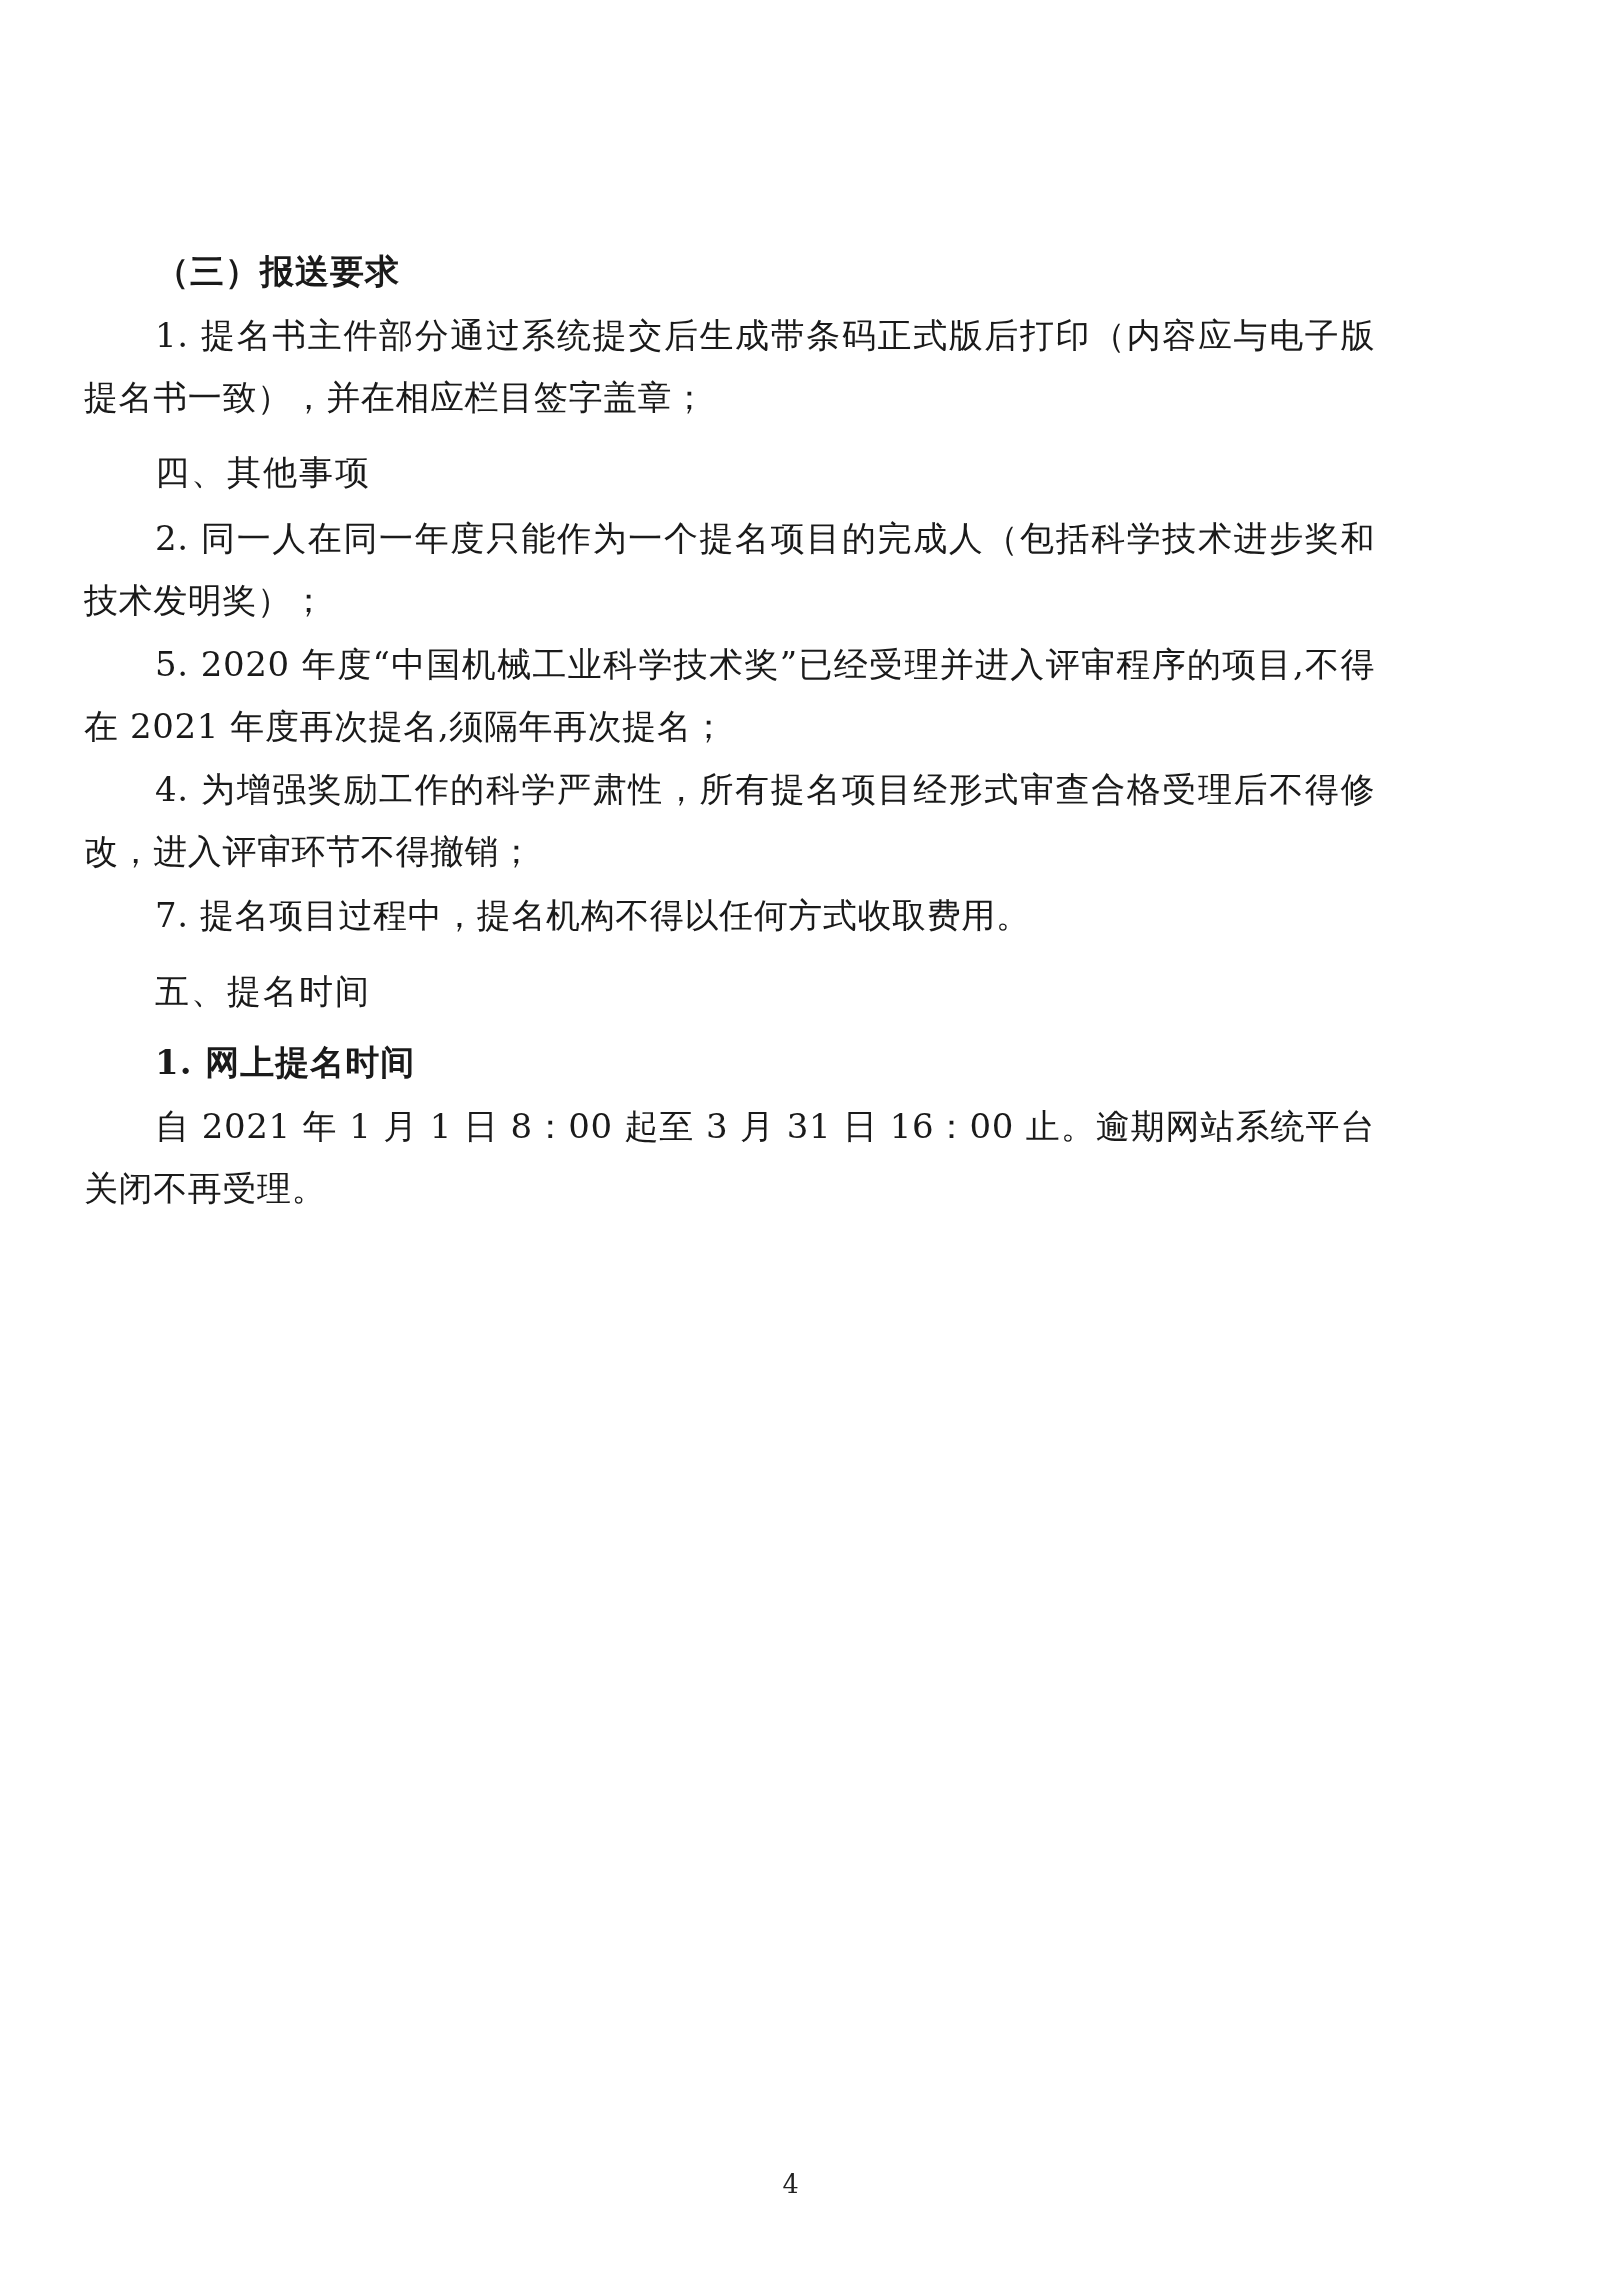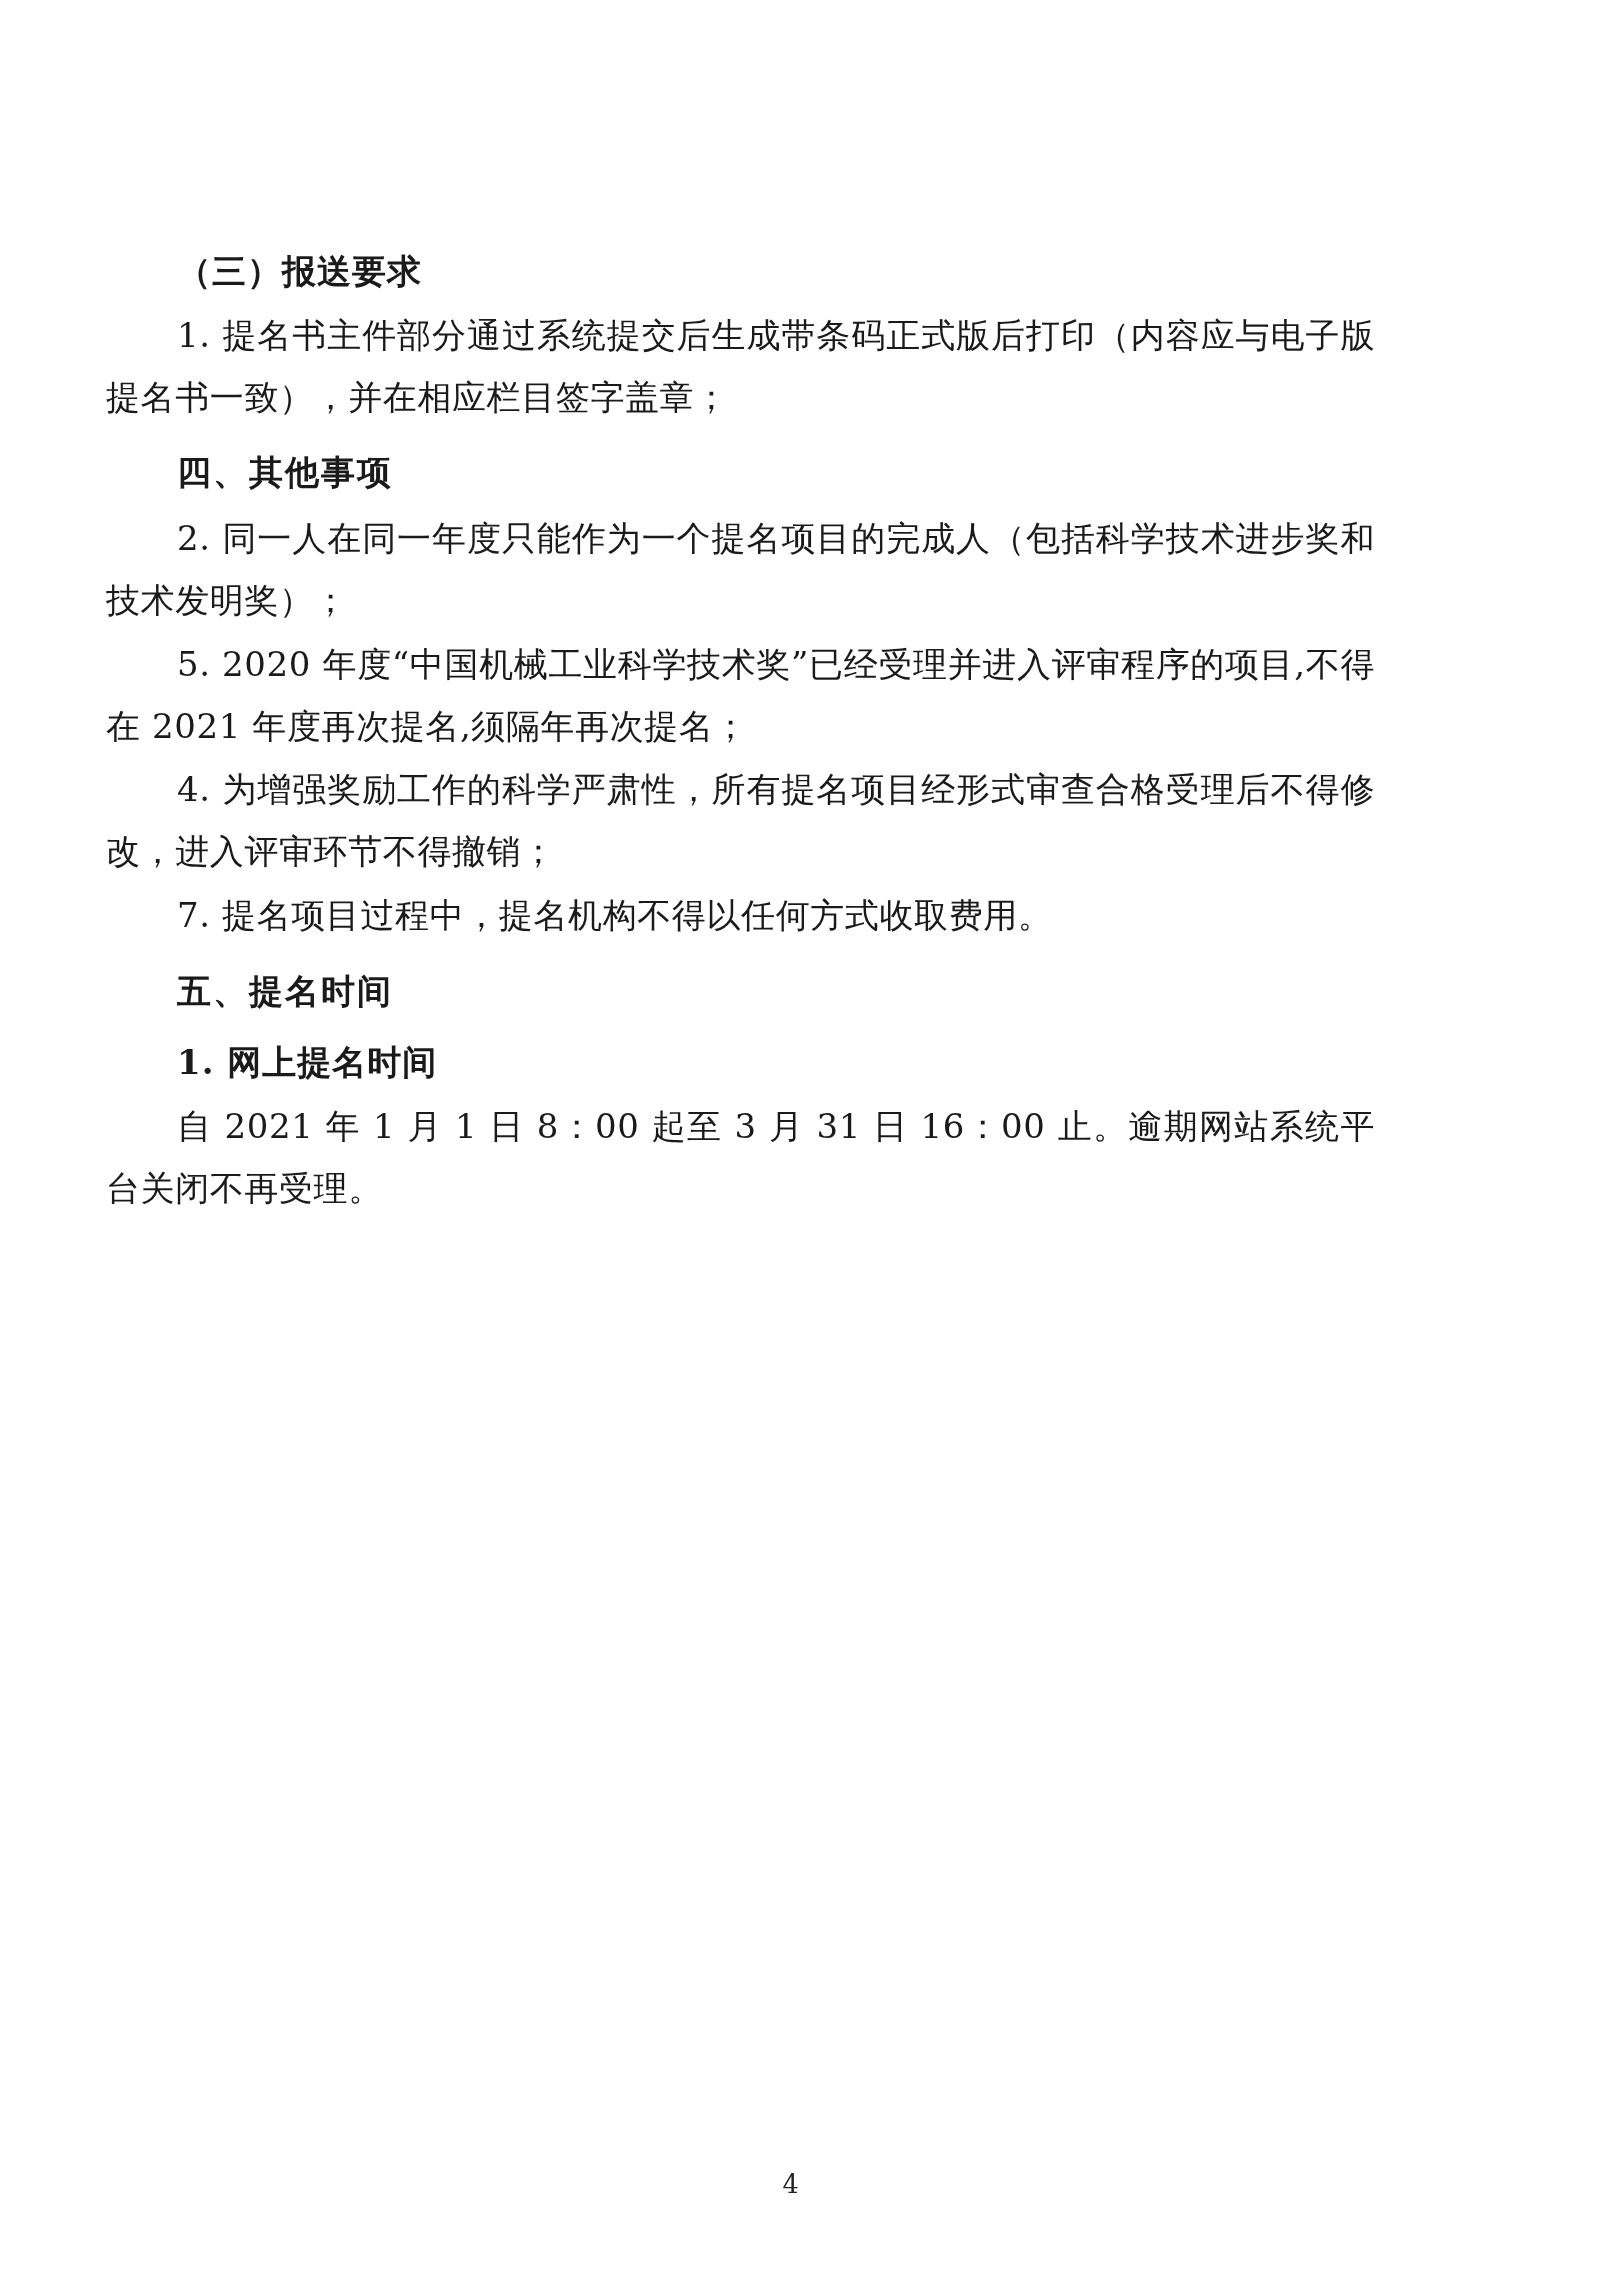--- a/index.html
+++ b/index.html
@@ -13,36 +13,36 @@
     font-family: "DejaVu Serif", "Liberation Serif", serif;
     color: #1a1a1a;
     position: relative;
     overflow: hidden;
   }
   .page {
     position: relative;
     width: 1581px;
     height: 2293px;
     box-sizing: border-box;
-    padding: 231px 206px 118px 106px;
+    padding: 231px 206px 118px 84px;
   }
   .doc-body {
     font-size: 34px;
     line-height: 1.82;
     letter-spacing: 0.6px;
     text-align: justify;
   }
   p.para {
     margin: 0 0 2px 0;
     text-indent: 71px;
   }
   p.heading {
     margin: 13.7px 0 3.9px 0;
     text-indent: 71px;
-    font-weight: bold;
+    font-weight: normal;
     letter-spacing: 2px;
   }
   p.subheading {
     margin: 9.8px 0 2px 0;
     text-indent: 71px;
     font-weight: bold;
     letter-spacing: 1px;
   }
   .page-number {
     position: absolute;

